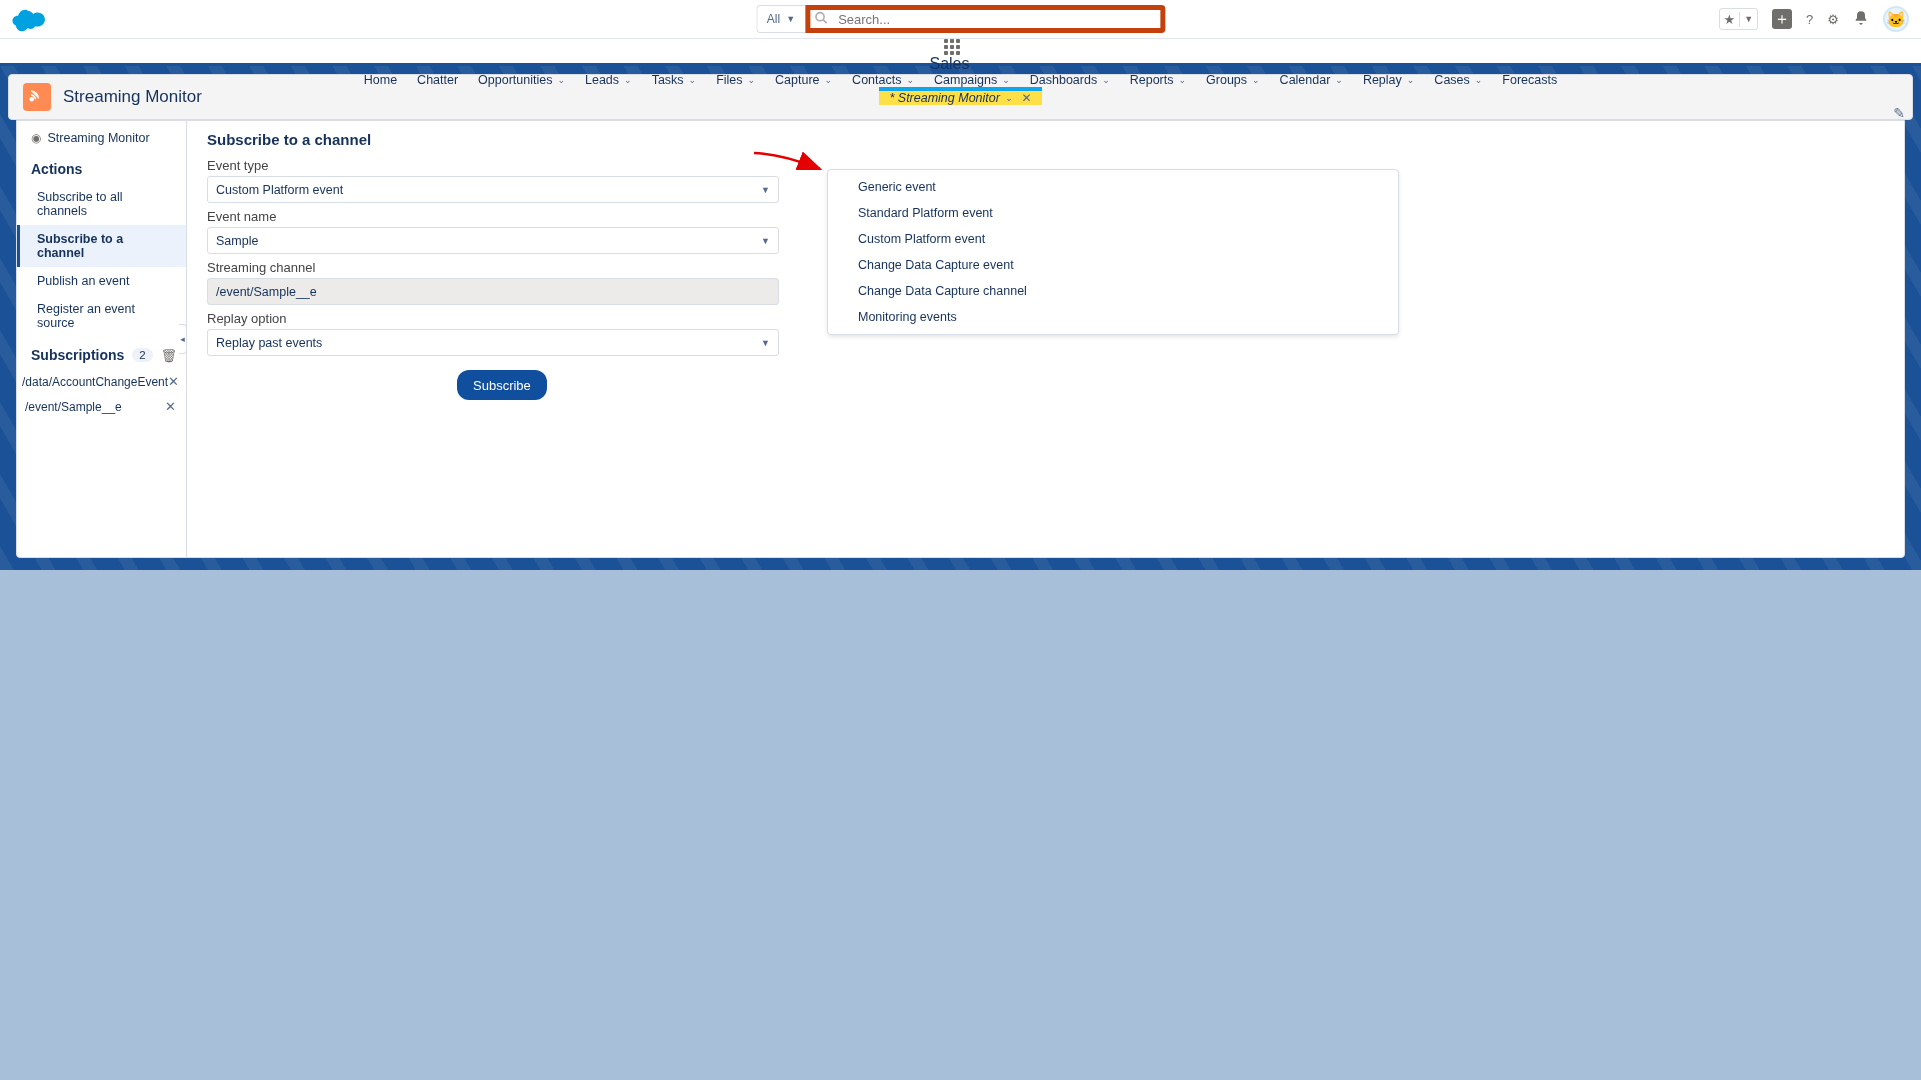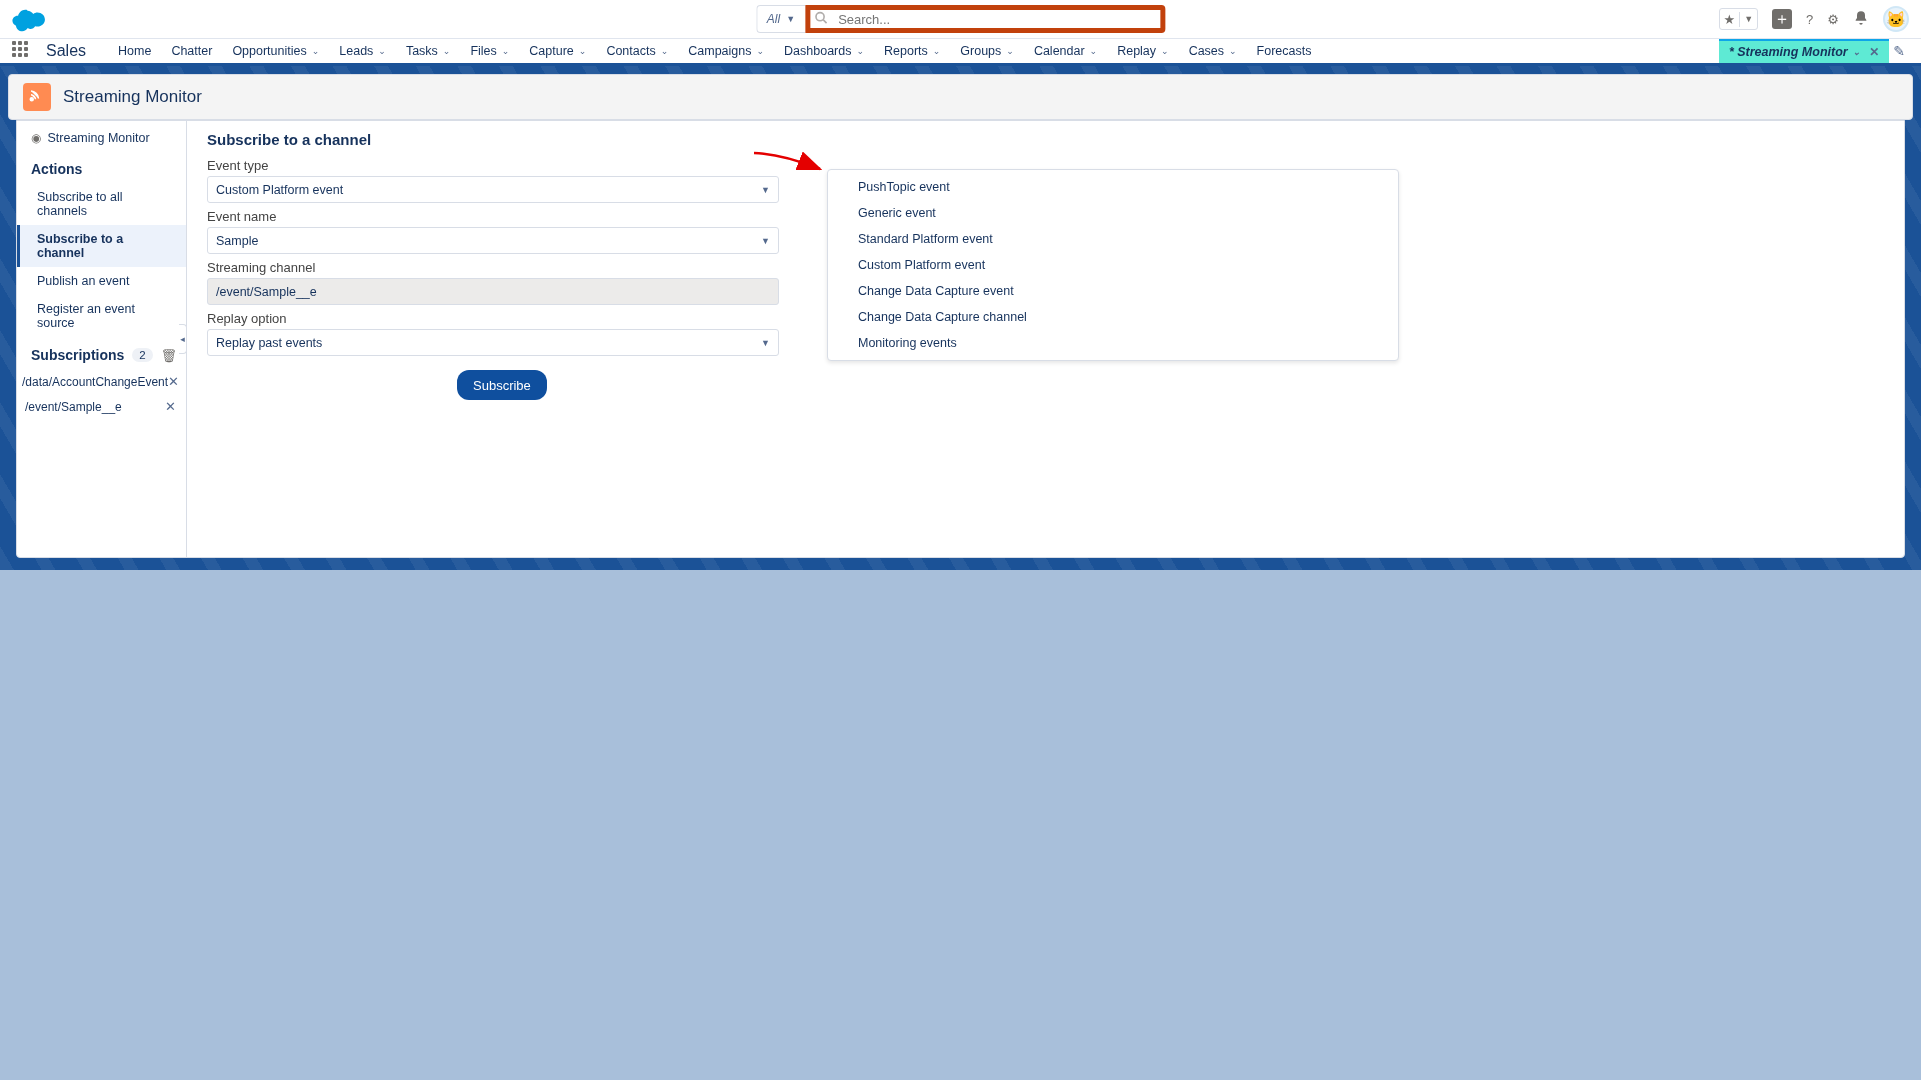--- a/index.html
+++ b/index.html
@@ -35,21 +35,20 @@
     border: 1px solid #d8dde6;
     border-right: none;
     height: 28px;
     padding: 0 10px;
     display: flex;
     align-items: center;
     border-radius: 4px 0 0 4px;
     font-size: 12px;
     color: #54698d;
     gap: 6px;
-    font-style: italic;
   }
   .search-input {
     border: 5px solid #c2410c;
     height: 28px;
     width: 360px;
     padding: 0 8px 0 28px;
     border-radius: 0 4px 4px 0;
     font-size: 13px;
     color: #54698d;
   }
@@ -94,20 +93,21 @@
   }
   
   .nav-bar {
     background: #fff;
     height: 28px;
     border-top: 1px solid #e0e5ee;
     border-bottom: 3px solid #1b5297;
     display: flex;
     align-items: center;
     padding: 0 12px;
+    flex-direction: column;
   }
   .waffle {
     width: 20px; height: 20px;
     display: grid;
     grid-template-columns: repeat(3,4px);
     grid-template-rows: repeat(3,4px);
     gap: 2px;
     margin-right: 14px;
     cursor:pointer;
   }
@@ -118,26 +118,25 @@
     display: flex; align-items: center;
     padding: 0 10px;
     height: 100%;
     font-size: 12.5px;
     color: #16325c;
     cursor: pointer;
     gap: 5px;
   }
   .nav-chev { color: #54698d; font-size: 9px;}
   .nav-item.active-tab {
-    border-top: 2px solid #0ea5e9;
-    background: #5eead4;
+    border-top: 4px solid #0ea5e9;
+    background: #fde047;
     font-style: italic;
     color: #16325c;
     position: relative;
-    font-weight: bold;
   }
   .nav-item.active-tab .close-x { font-style: normal; font-size: 12px; color:#54698d; margin-left:4px;}
   .pen-edit {
     margin-left: auto;
     color: #54698d;
     cursor:pointer;
     font-size:14px;
     padding:0 4px;
   }
   
@@ -506,21 +505,20 @@
         <defs>
             <marker id="ah" markerWidth="10" markerHeight="8" refX="9" refY="4" orient="auto">
               <polygon points="0 0, 10 4, 0 8" fill="#e40000"></polygon>
             </marker>
           </defs>
         <path d="M2 3 Q 30 4 68 19" stroke="#e40000" stroke-width="2.5" fill="none" marker-end="url(#ah)"></path>
       </svg>
 
       
       <div class="dropdown-pop" id="drop-pop" style="left:640px; top:48px;">
-          <div class="drop-opt">PushTopic event</div>
           <div class="drop-opt">Generic event</div>
           <div class="drop-opt">Standard Platform event</div>
           <div class="drop-opt">Custom Platform event</div>
           <div class="drop-opt">Change Data Capture event</div>
           <div class="drop-opt">Change Data Capture channel</div>
           <div class="drop-opt">Monitoring events</div>
         </div>
     </div>
   </div>
 </div>

